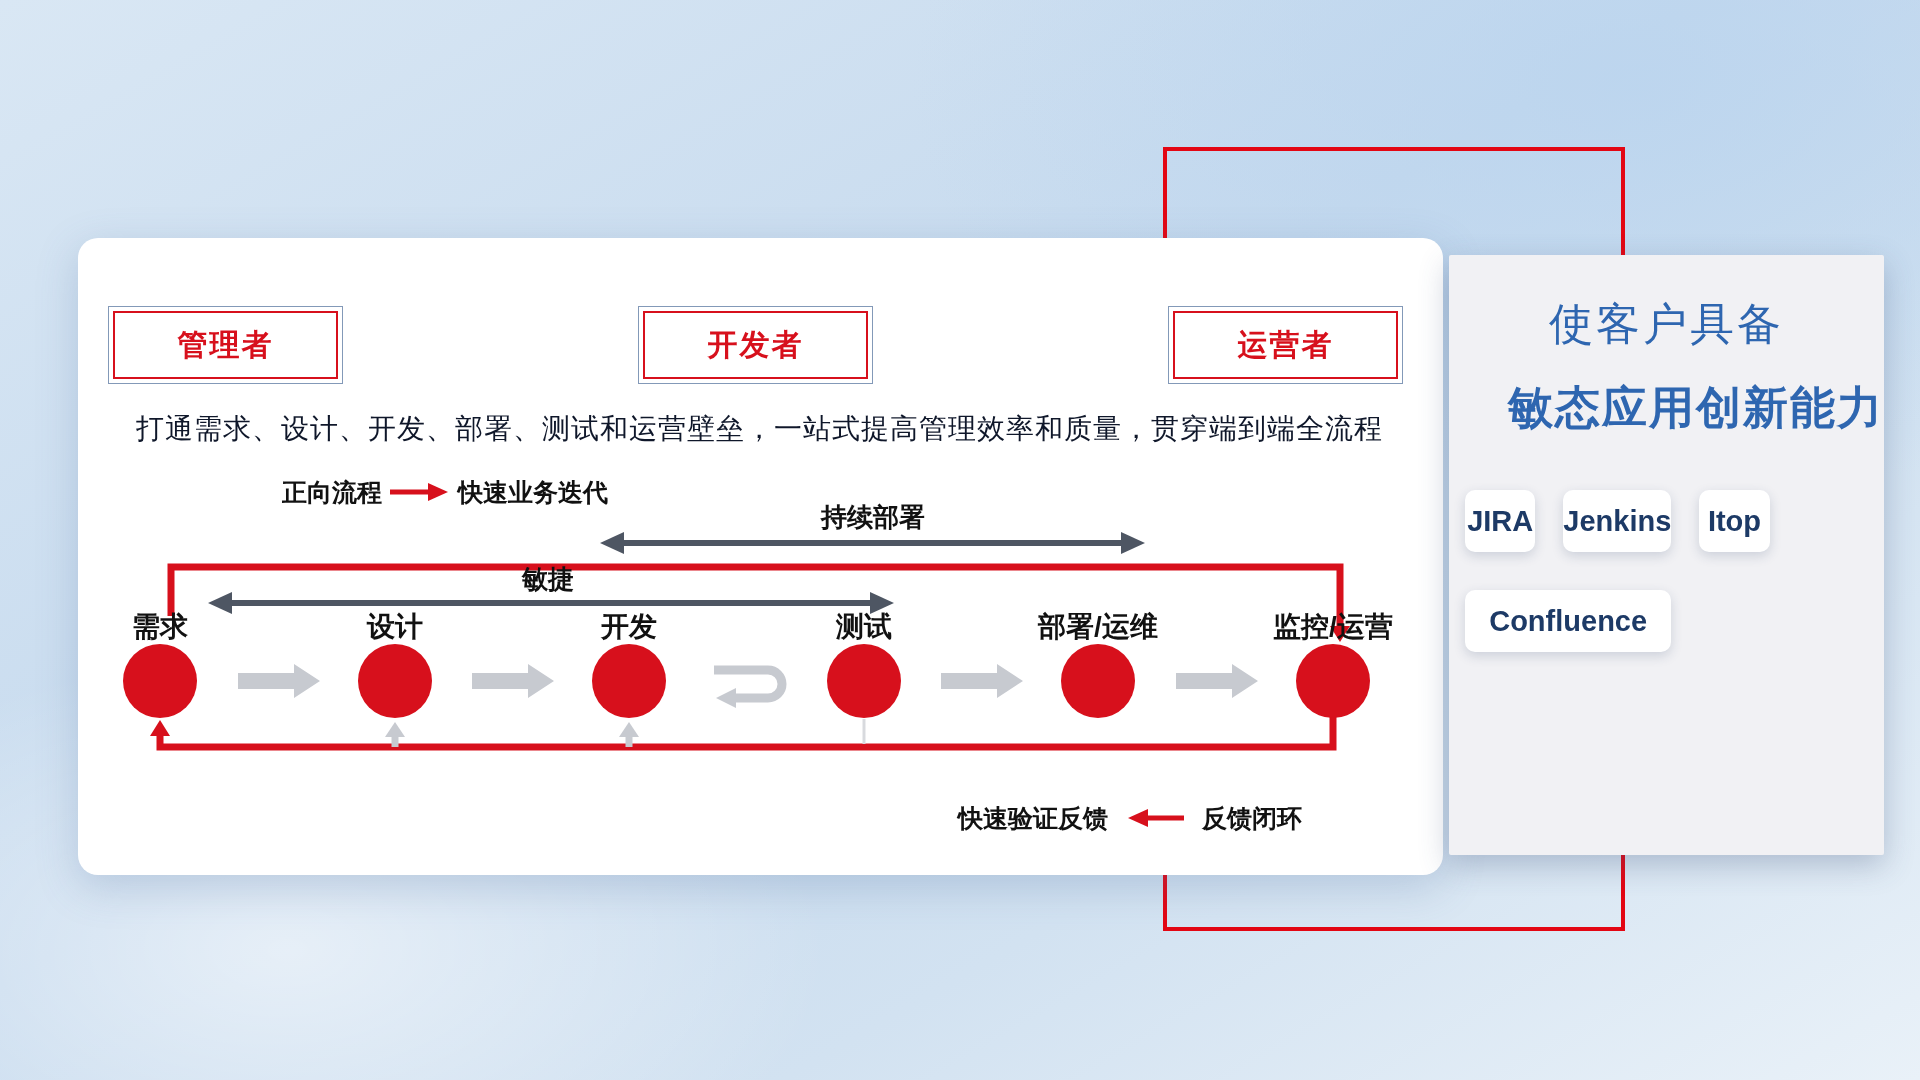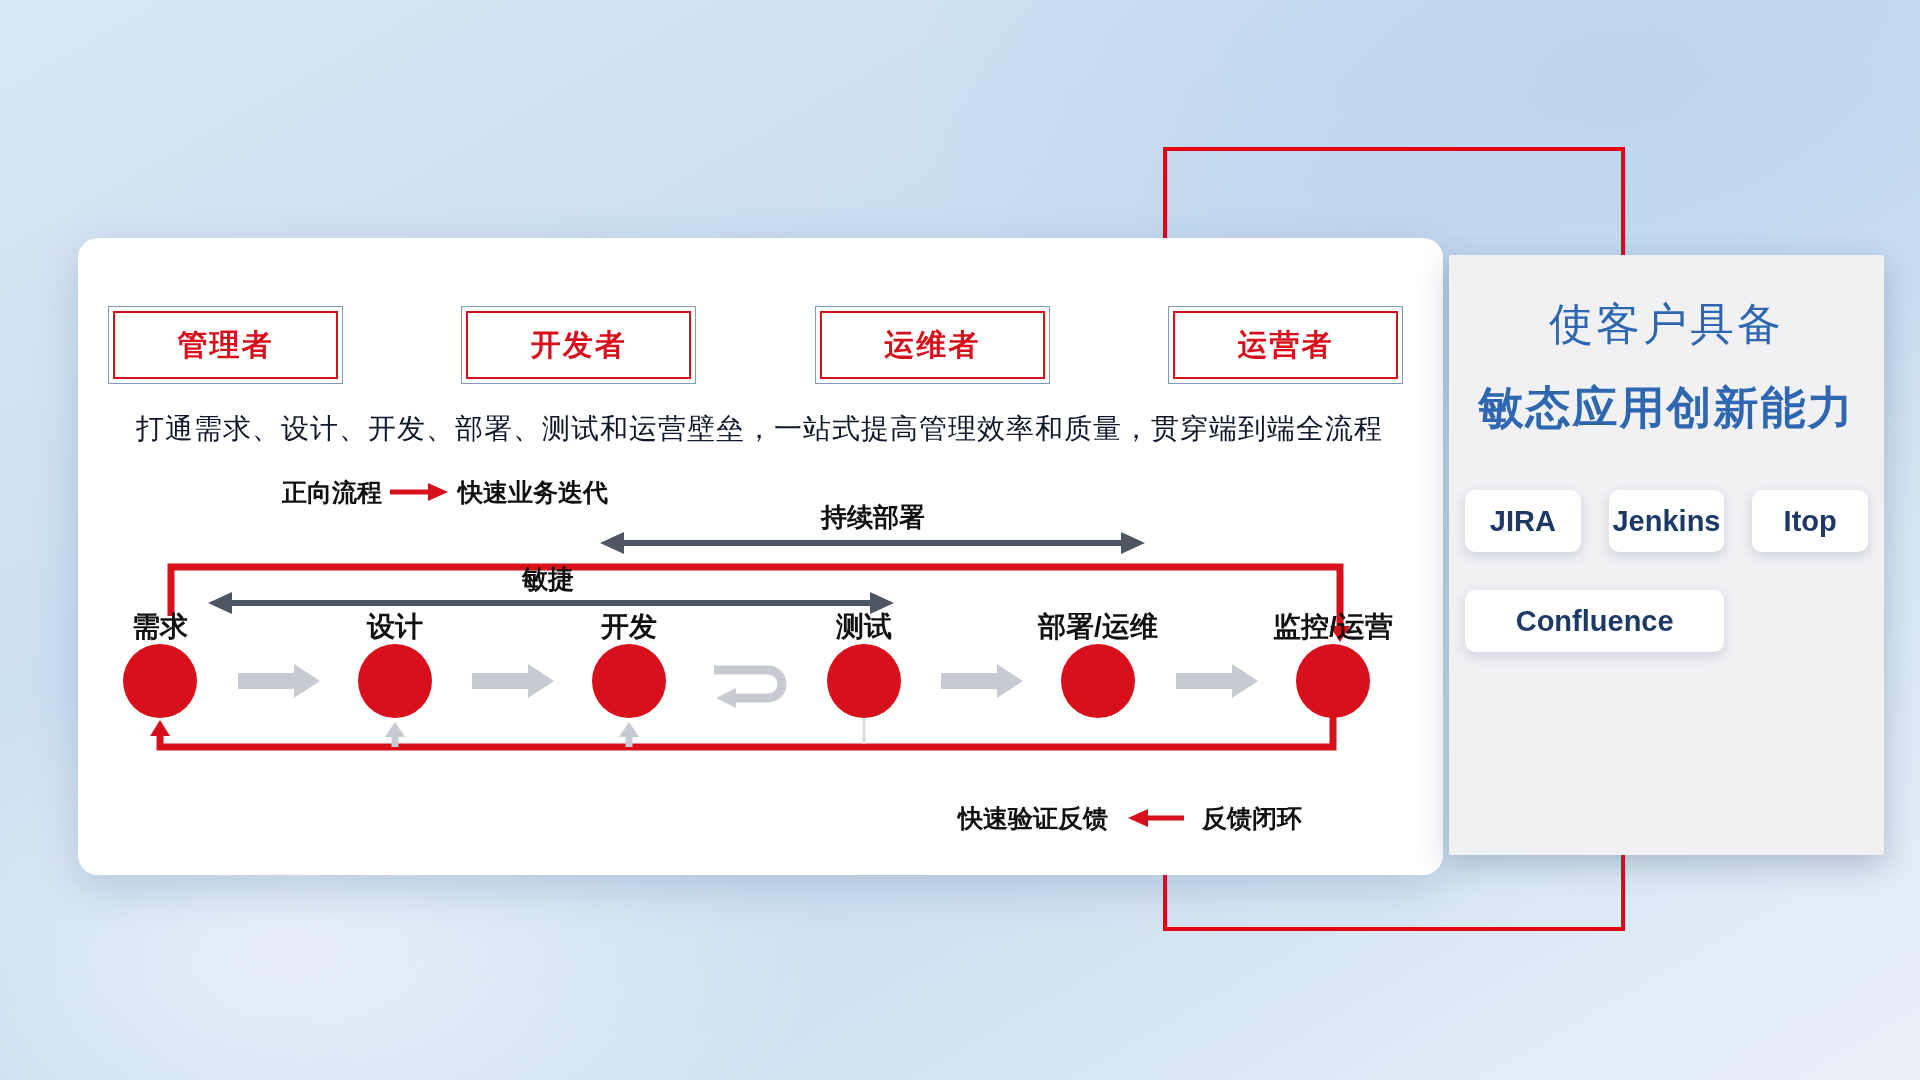--- a/index.html
+++ b/index.html
@@ -60,24 +60,24 @@
   .t-stage  { font-size:28px; font-weight:600; fill:#111; }
 
   
   .gray-panel {
     position:absolute; left:1449px; top:255px; width:435px; height:600px;
     background:#f1f1f4; z-index:3; border-radius:2px;
     box-shadow:0 10px 30px rgba(60,80,120,0.3);
     text-align:center;
   }
   .gp-title1 { margin-top:40px; font-size:44px; font-weight:normal; color:#2e66b0; letter-spacing:3px; }
-  .gp-title2 { margin-top:24px; font-size:45px; font-weight:bold; color:#2e66b0; letter-spacing:2px; }
+  .gp-title2 { margin-top:24px; font-size:45px; font-weight:bold; color:#2e66b0; letter-spacing:2px;text-align:right; }
   .tools-grid {
     margin:52px 16px 0 16px;
-    display:grid; grid-template-columns:1fr 1fr 1fr; gap:38px 28px;
+    display:grid; grid-template-columns:1fr 1fr 1fr 1fr; gap:38px 28px;
   }
   .tool-chip {
     height:62px; background:#fff; border-radius:10px;
     box-shadow:0 4px 12px rgba(40,60,100,0.18);
     display:flex; align-items:center; justify-content:center;
     font-size:29px; font-weight:bold; color:#1d3a66;
   }
   .tool-wide { grid-column:1 / span 2; }
 </style>
 </head>
@@ -88,23 +88,20 @@
   <div class="red-frame"></div>
 
   <div class="white-panel">
 
     <div class="roles-row">
       <div class="role-box">
         <span class="role-text">管理者</span>
       </div>
       <div class="role-box">
         <span class="role-text">开发者</span>
-      </div>
-      <div class="role-box">
-        <span class="role-text">运维者</span>
       </div>
       <div class="role-box">
         <span class="role-text">运营者</span>
       </div>
     </div>
 
     <div class="headline">打通需求、设计、开发、部署、测试和运营壁垒，一站式提高管理效率和质量，贯穿端到端全流程</div>
 
     <svg class="flow-svg" viewBox="0 0 1365 637">
 

